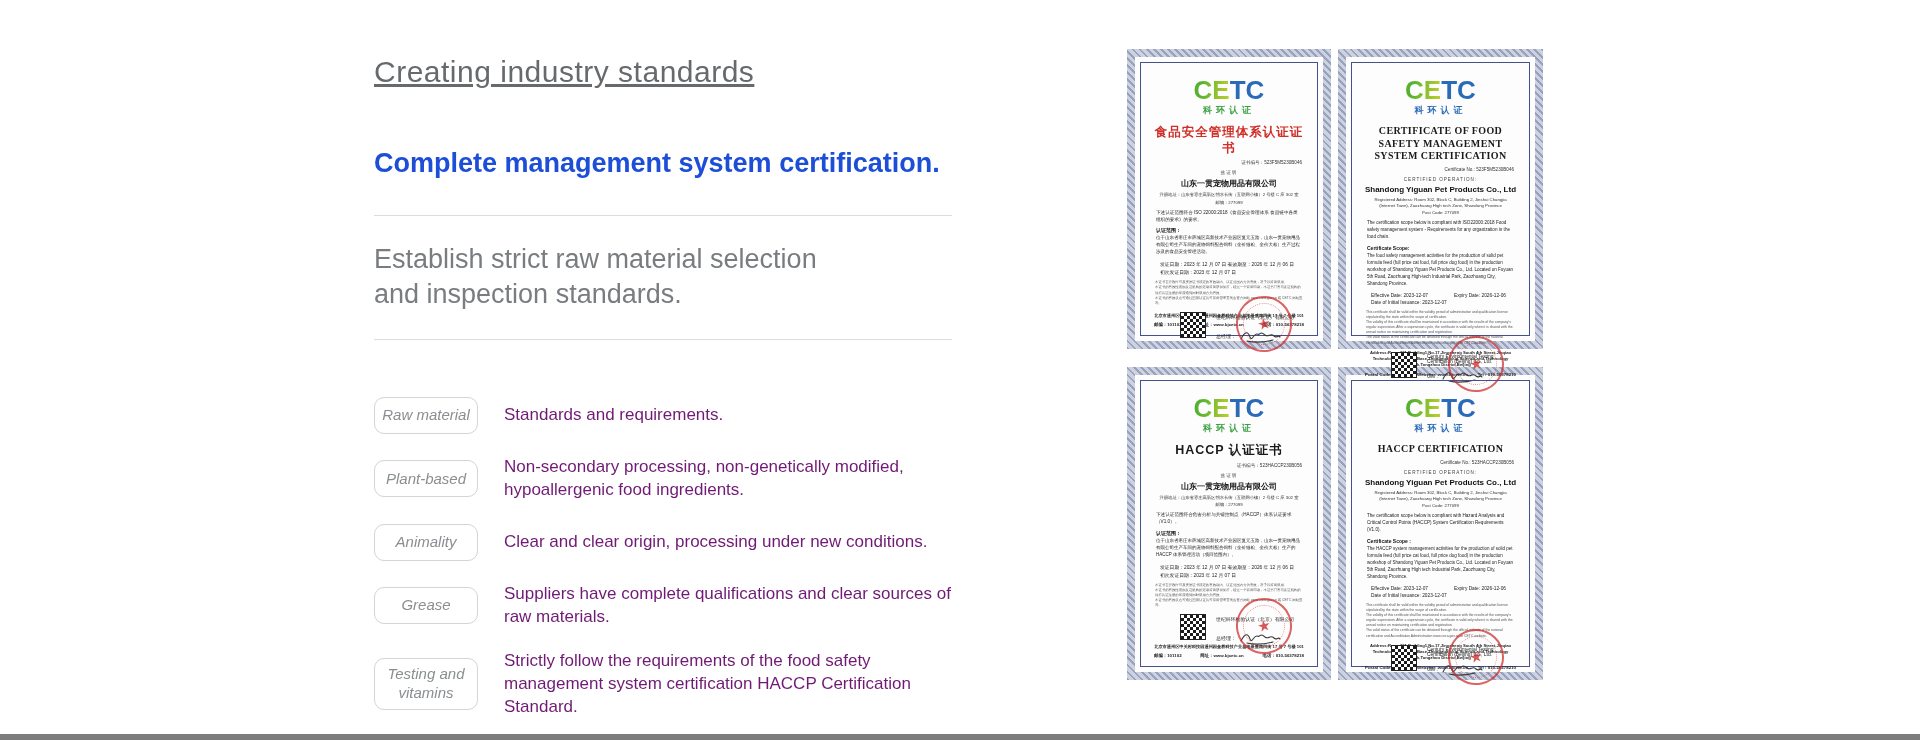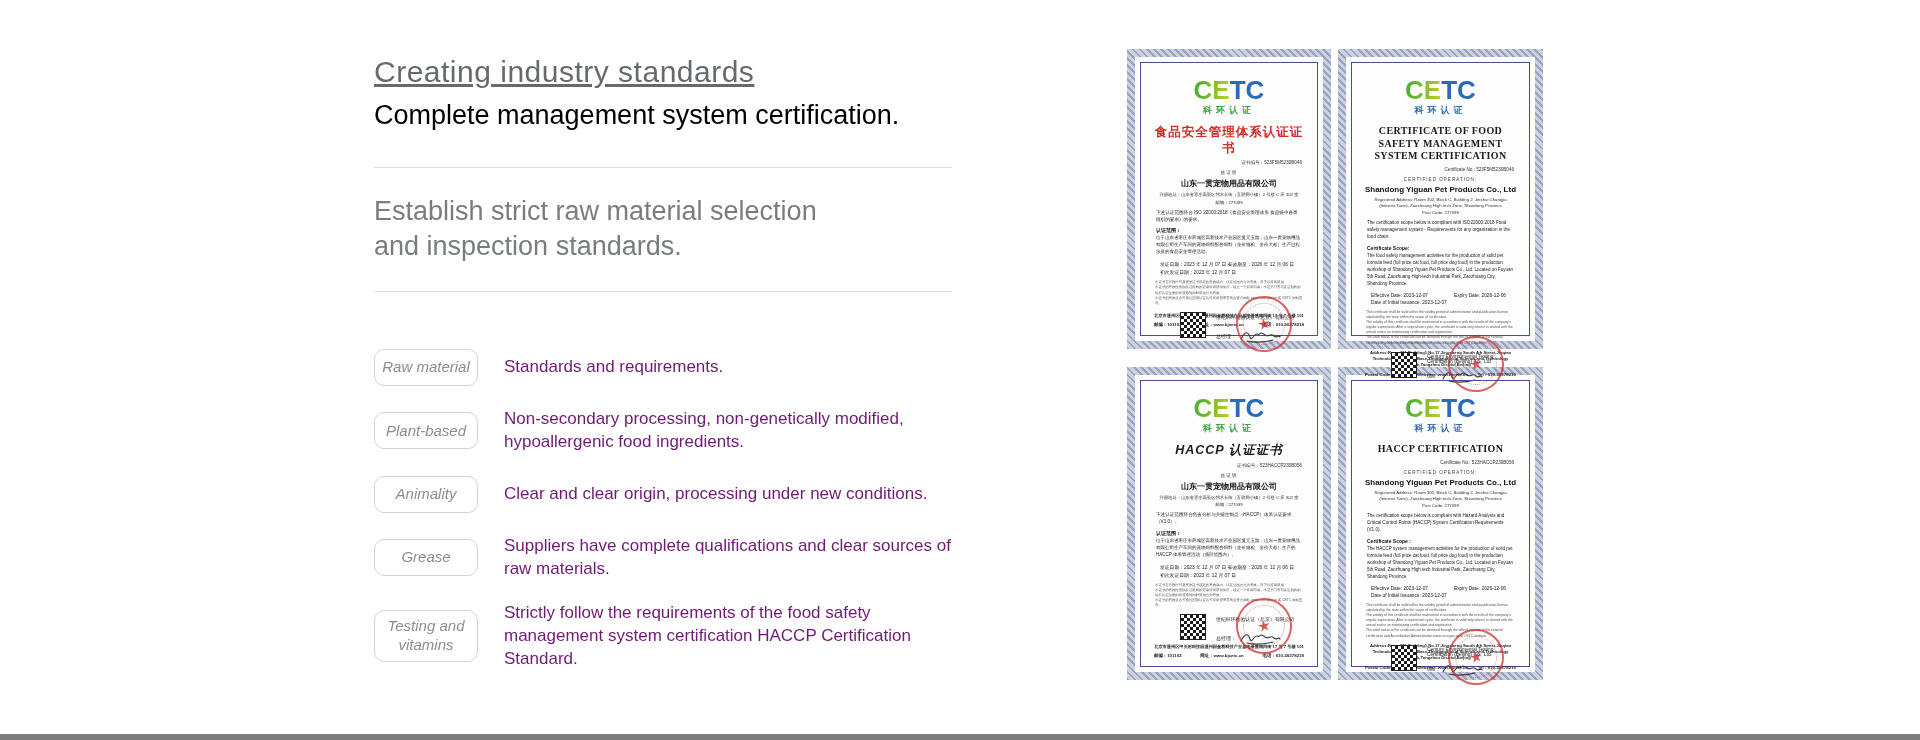--- a/index.html
+++ b/index.html
@@ -2,21 +2,21 @@
 <html><head>
 <meta charset="utf-8">
 <style>
   * { margin:0; padding:0; box-sizing:border-box; }
   html,body { width:1920px; height:740px; background:#ffffff; overflow:hidden;
               font-family:"Liberation Sans", sans-serif; }
 
   
   .left-col { position:absolute; left:374px; top:44px; width:578px; }
   .page-title { font-size:30px; font-weight:400; color:#666a6d; letter-spacing:.5px; line-height:56px;text-decoration:underline; }
-  .page-subtitle { font-size:27px; font-weight:400; color:#000000; }
+  .page-subtitle { margin-top:48px; font-size:27px; font-weight:700; color:#1d4ed8; }
   .divider { margin-top:36px; border:none; border-top:1px solid #dddddd; height:0; width:100%; }
   .tagline { margin-top:26px; font-size:27px; color:#797d80; line-height:35px; }
   .divider2 { margin-top:27px; }
   .feature-list { margin-top:56px; }
   .list-row { display:flex; align-items:center; gap:26px; margin-bottom:21px; min-height:39px; }
   .pill { flex:0 0 104px; width:104px; min-height:37px; border:1px solid #d4d4d4; border-radius:10px;
           display:flex; align-items:center; justify-content:center; text-align:center;
           font-size:15px; color:#8a8e91; line-height:1.25; padding:6px 6px; background:#fff;font-style:italic; }
   .desc { font-size:17px; color:#701a75; line-height:1.35; max-width:575px; }
 
@@ -216,21 +216,21 @@
     </div>
   </div>
 
   <div class="cert zh">
     <div class="cert-paper">
       <div class="cert-inner">
         <div class="logo">
           <span class="logo-part1">CE</span><span class="logo-part2">TC</span>
           <div class="logo-sub">科环认证</div>
         </div>
-        <div class="cert-title" style="color: rgb(26, 26, 26); font-style: italic;">HACCP 认证证书</div>
+        <div class="cert-title" style="color: rgb(26, 26, 26);">HACCP 认证证书</div>
         <div class="cert-no">证书编号：523HACCP230B056</div>
         <div class="attest">兹证明</div>
         <div class="company">山东一贯宠物用品有限公司</div>
         <div class="reg-address">注册地址：山东省枣庄高新区朝水长街（互联网小镇）2 号楼 C 座 302 室</div>
         <div class="postcode">邮编：277099</div>
         <div class="scope-intro">下述认证范围符合危害分析与关键控制点（HACCP）体系认证要求（V1.0）。</div>
         <div class="scope-label">认证范围：</div>
         <div class="scope-body">位于山东省枣庄市薛城区高新技术产业园区复元五路，山东一贯宠物用品有限公司生产车间的宠物饲料配合饲料（全价猫粮、全价犬粮）生产的 HACCP 体系管理活动（项目范围内）。</div>
         <div class="dates-row">
           <span>发证日期：2023 年 12 月 07 日</span>

